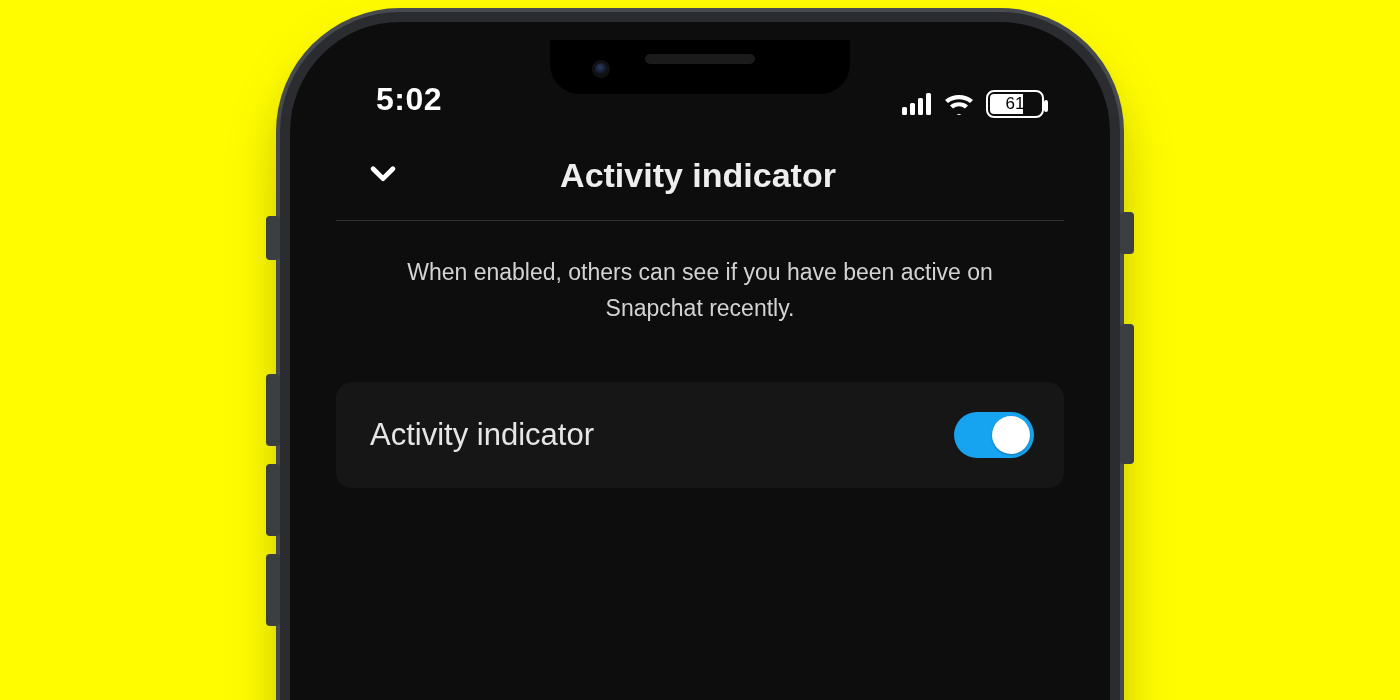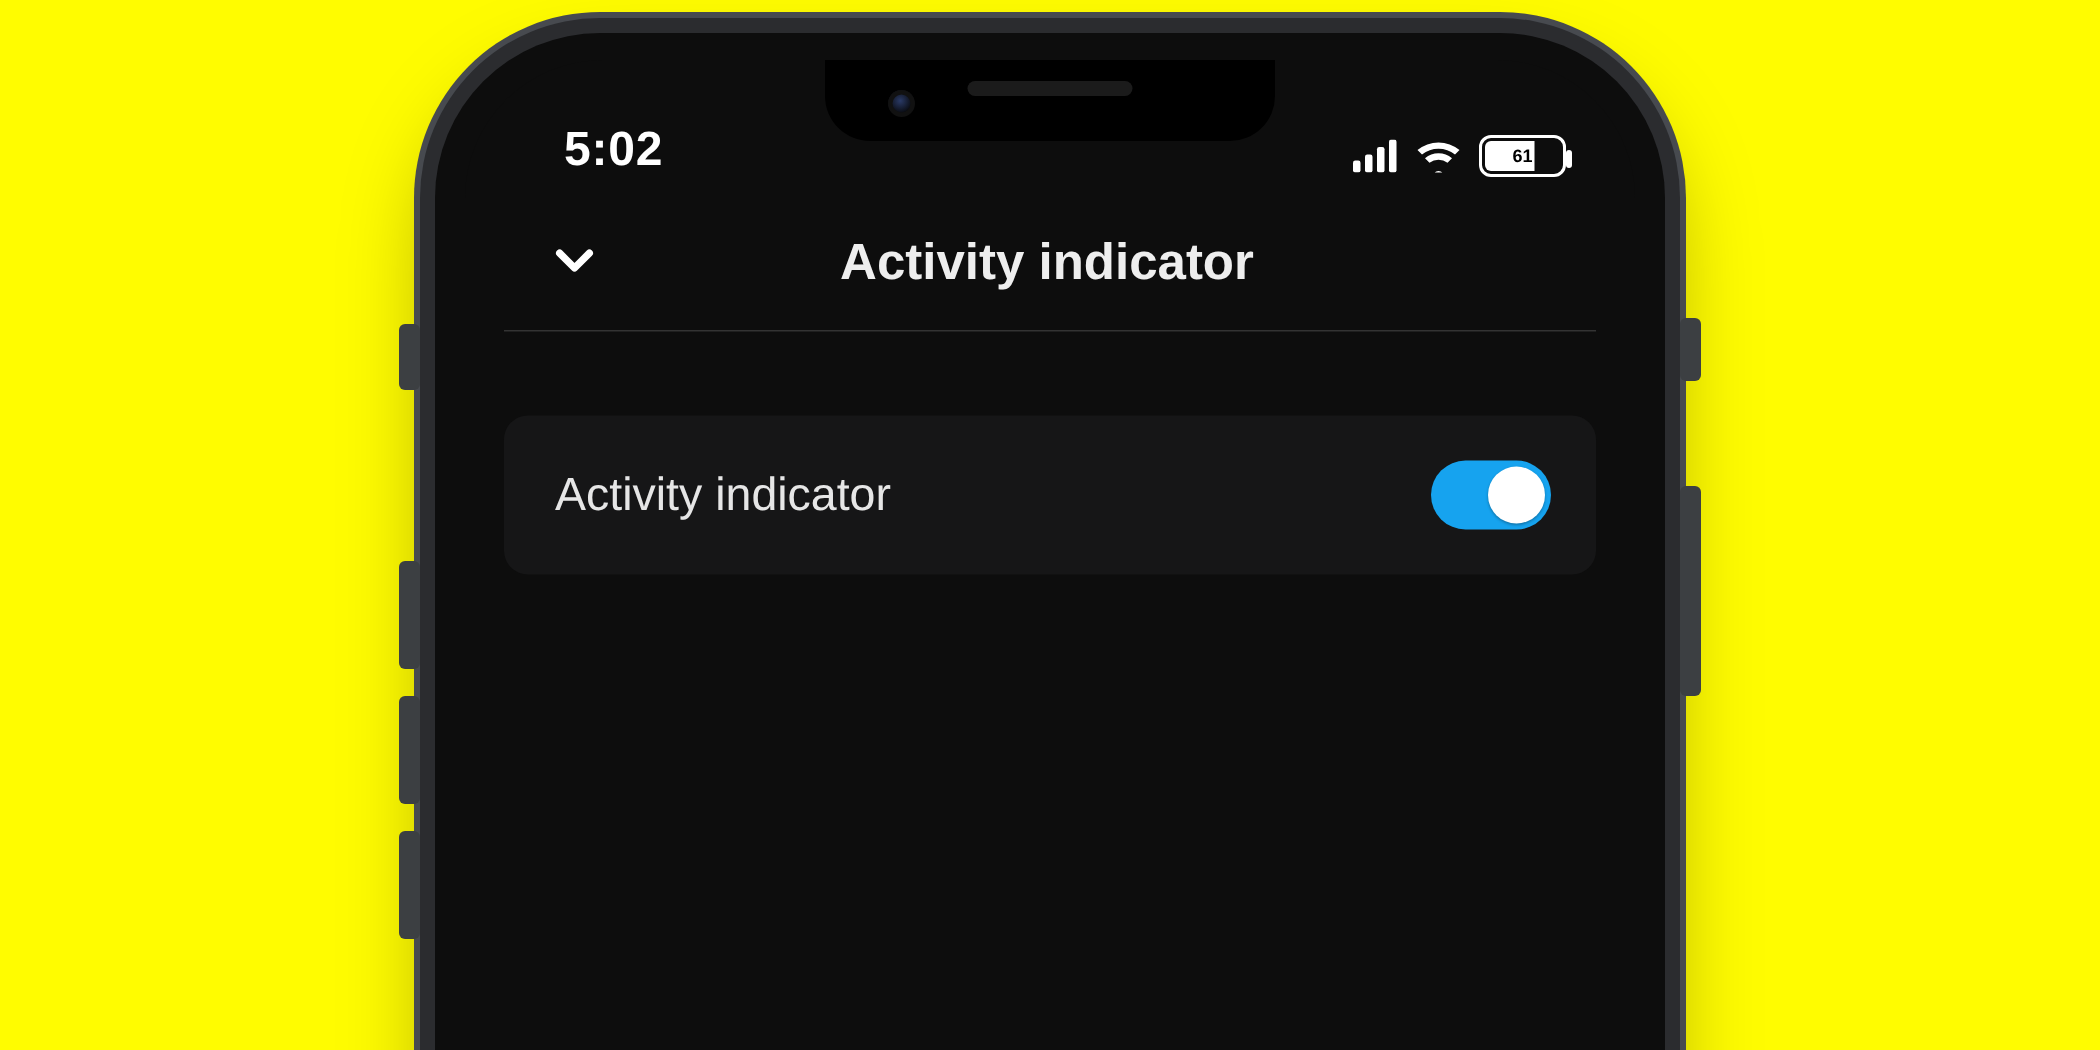--- a/index.html
+++ b/index.html
@@ -116,22 +116,22 @@
     border-radius: 2px;
   }
   .battery .fill {
     position: absolute; left: 2px; top: 2px; bottom: 2px;
     background: #fff;
     border-radius: 4px 0 0 4px;
   }
   .battery .pct {
     position: relative;
     z-index: 1;
-    font-size: 12px;
-    font-weight: 700;
+    font-size: 17px;
+    font-weight: 400;
     color: #000;
   }
 
   
   .navbar {
     display: flex;
     align-items: center;
     padding: 22px 28px 22px 24px;
     border-bottom: 1px solid rgba(255,255,255,0.16);
     margin: 12px 26px 0 26px;
@@ -236,20 +236,21 @@
       <div class="back-btn">
         <span>
           <svg width="34" height="34" viewBox="0 0 24 24" fill="none">
             <path d="M5 9 L12 16 L19 9" stroke="#fff" stroke-width="3.4" stroke-linecap="round" stroke-linejoin="round"></path>
           </svg>
         </span>
       </div>
       <div class="title">Activity indicator</div>
     </div>
 
+    <div class="description">When enabled, others can see if you have been active on Snapchat recently.</div>
 
     <div class="setting-row">
       <div class="setting-label">Activity indicator</div>
       <div class="toggle">
         <div class="knob"></div>
       </div>
     </div>
 
   </div>
 </div>

